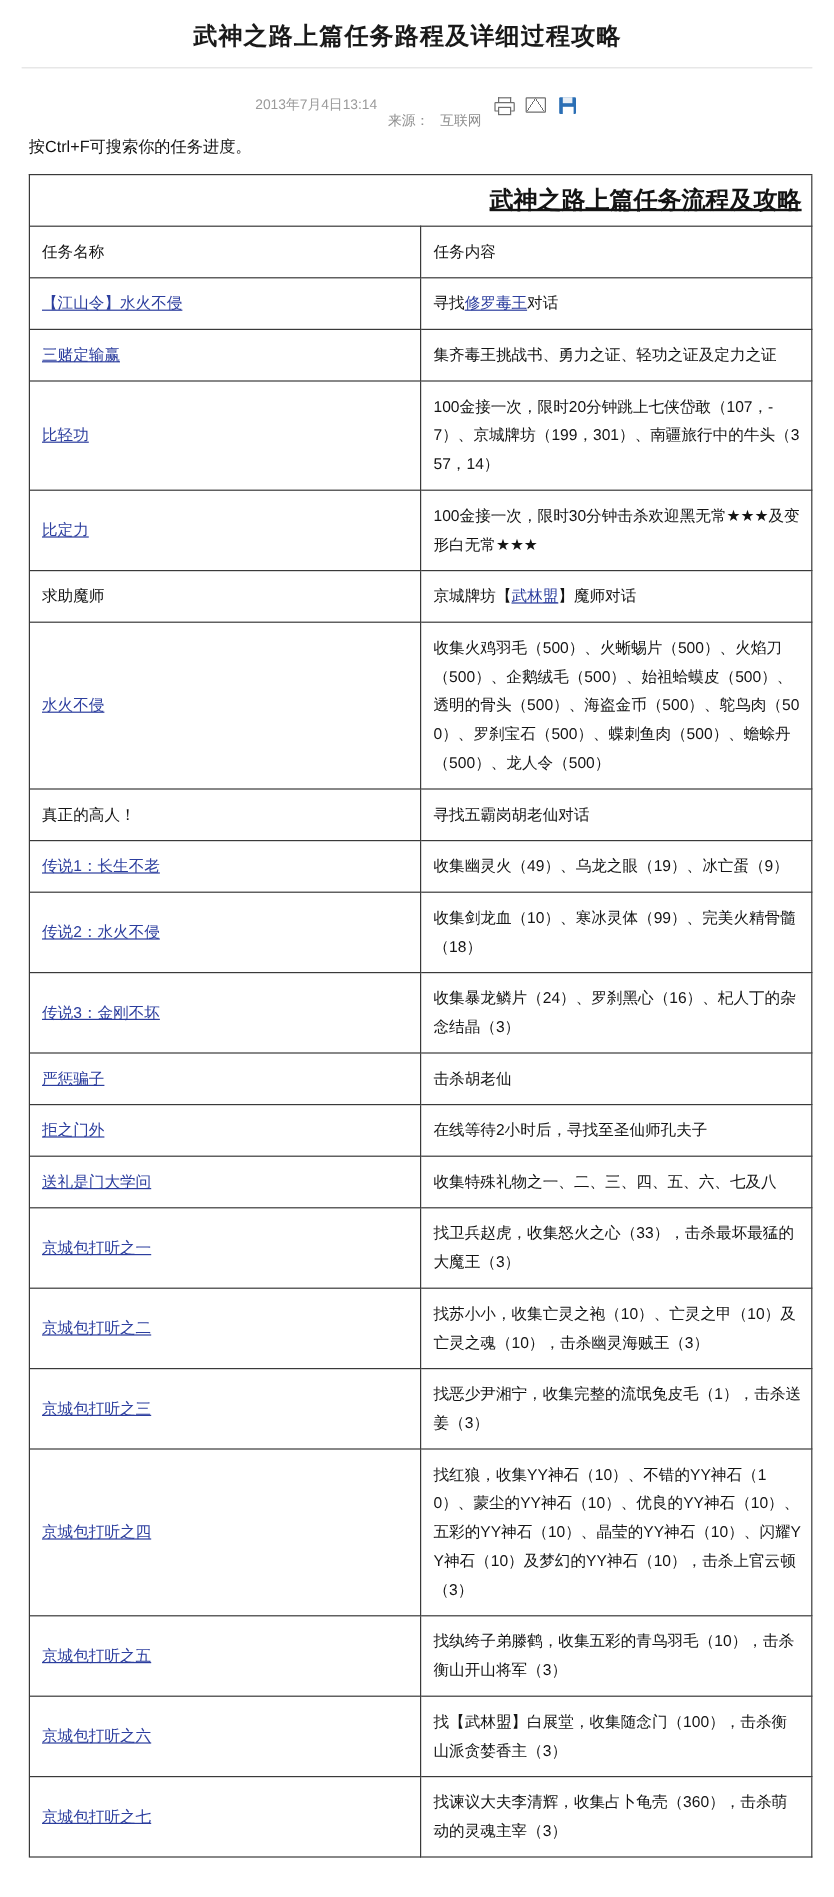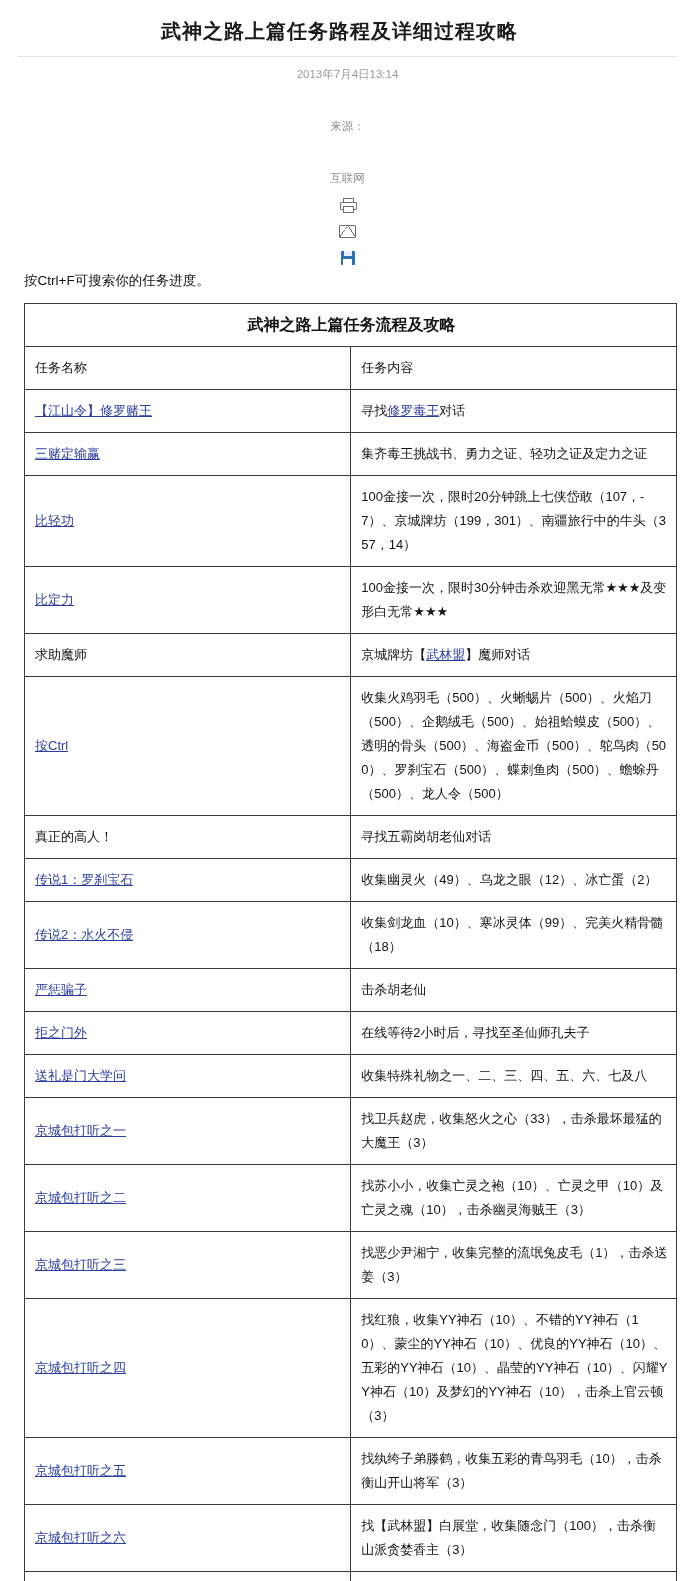--- a/index.html
+++ b/index.html
@@ -36,21 +36,20 @@
   }
   .meta{
     margin-top:9px;
     font-size:11.5px;
     color:#9a9a9a;
     display:flex;
     align-items:center;
     justify-content:center;
     gap:9px;
     line-height:16px;
-    flex-direction:column;
   }
   .meta .src{color:#8e8e8e;margin-top:27px;}
   .icon-btn{
     display:inline-flex;
     align-items:center;
     justify-content:center;
     width:18px;height:18px;
   }
   .printer{
     position:relative;width:15px;height:13px;display:block;
@@ -110,25 +109,26 @@
     border-right:1px solid #3a3a3a;
     border-bottom:1px solid #3a3a3a;
     padding:9px 8px 9px 10px;
     vertical-align:middle;
     line-height:24px;
     color:#141414;
     word-break:break-all;
   }
   td.col-a{width:172px;}
   .banner td{
-    text-align:center;
+    text-align:right;
     font-weight:bold;
     color:#d4241a;
-    font-size:16px;
+    font-size:20px;
     padding:10px 6px;
+    text-decoration:underline;
   }
   .hdr td{font-weight:normal;}
   .lnk{
     color:#2c3e9e;
     text-decoration:underline;
     cursor:pointer;
   }
   .lnk-in{
     color:#2c3e9e;
     text-decoration:underline;
@@ -170,54 +170,58 @@
     <table class="quest">
       <tbody id="tbody">
           <tr class="banner">
             <td colspan="2">武神之路上篇任务流程及攻略</td>
           </tr>
           <tr class="hdr">
             <td class="col-a">任务名称</td>
             <td>任务内容</td>
           </tr>
           <tr>
-            <td class="col-a"><span class="lnk">【江山令】修罗赌王</span></td>
+            <td class="col-a"><span class="lnk">【江山令】水火不侵</span></td>
             <td><span class="plain">寻找</span><span class="lnk-in">修罗毒王</span><span class="plain">对话</span></td>
           </tr>
           <tr>
             <td class="col-a"><span class="lnk">三赌定输赢</span></td>
             <td><span class="plain">集齐毒王挑战书、勇力之证、轻功之证及定力之证</span></td>
           </tr>
           <tr>
             <td class="col-a"><span class="lnk">比轻功</span></td>
             <td><span class="plain">100金接一次，限时20分钟跳上七侠岱敢（107，-7）、京城牌坊（199，301）、南疆旅行中的牛头（357，14）</span></td>
           </tr>
           <tr>
             <td class="col-a"><span class="lnk">比定力</span></td>
             <td><span class="plain">100金接一次，限时30分钟击杀欢迎黑无常★★★及变形白无常★★★</span></td>
           </tr>
           <tr>
             <td class="col-a"><span class="plain">求助魔师</span></td>
             <td><span class="plain">京城牌坊【</span><span class="lnk-in">武林盟</span><span class="plain">】魔师对话</span></td>
           </tr>
           <tr>
-            <td class="col-a"><span class="lnk">按Ctrl</span></td>
+            <td class="col-a"><span class="lnk">水火不侵</span></td>
             <td><span class="plain">收集火鸡羽毛（500）、火蜥蜴片（500）、火焰刀（500）、企鹅绒毛（500）、始祖蛤蟆皮（500）、透明的骨头（500）、海盗金币（500）、鸵鸟肉（500）、罗刹宝石（500）、蝶刺鱼肉（500）、蟾蜍丹（500）、龙人令（500）</span></td>
           </tr>
           <tr>
             <td class="col-a"><span class="plain">真正的高人！</span></td>
             <td><span class="plain">寻找五霸岗胡老仙对话</span></td>
           </tr>
           <tr>
-            <td class="col-a"><span class="lnk">传说1：罗刹宝石</span></td>
-            <td><span class="plain">收集幽灵火（49）、乌龙之眼（12）、冰亡蛋（2）</span></td>
+            <td class="col-a"><span class="lnk">传说1：长生不老</span></td>
+            <td><span class="plain">收集幽灵火（49）、乌龙之眼（19）、冰亡蛋（9）</span></td>
           </tr>
           <tr>
             <td class="col-a"><span class="lnk">传说2：水火不侵</span></td>
             <td><span class="plain">收集剑龙血（10）、寒冰灵体（99）、完美火精骨髓（18）</span></td>
+          </tr>
+          <tr>
+            <td class="col-a"><span class="lnk">传说3：金刚不坏</span></td>
+            <td><span class="plain">收集暴龙鳞片（24）、罗刹黑心（16）、杞人丁的杂念结晶（3）</span></td>
           </tr>
           <tr>
             <td class="col-a"><span class="lnk">严惩骗子</span></td>
             <td><span class="plain">击杀胡老仙</span></td>
           </tr>
           <tr>
             <td class="col-a"><span class="lnk">拒之门外</span></td>
             <td><span class="plain">在线等待2小时后，寻找至圣仙师孔夫子</span></td>
           </tr>
           <tr>

